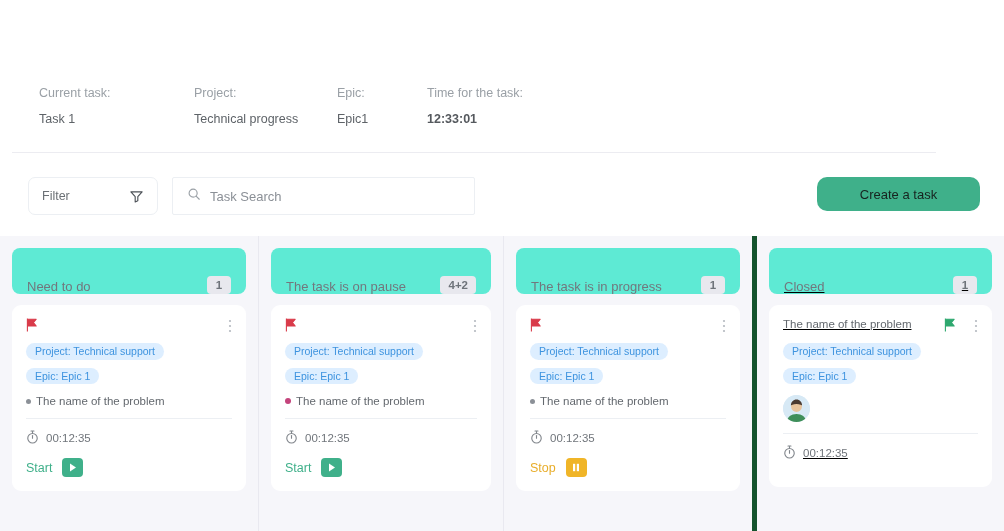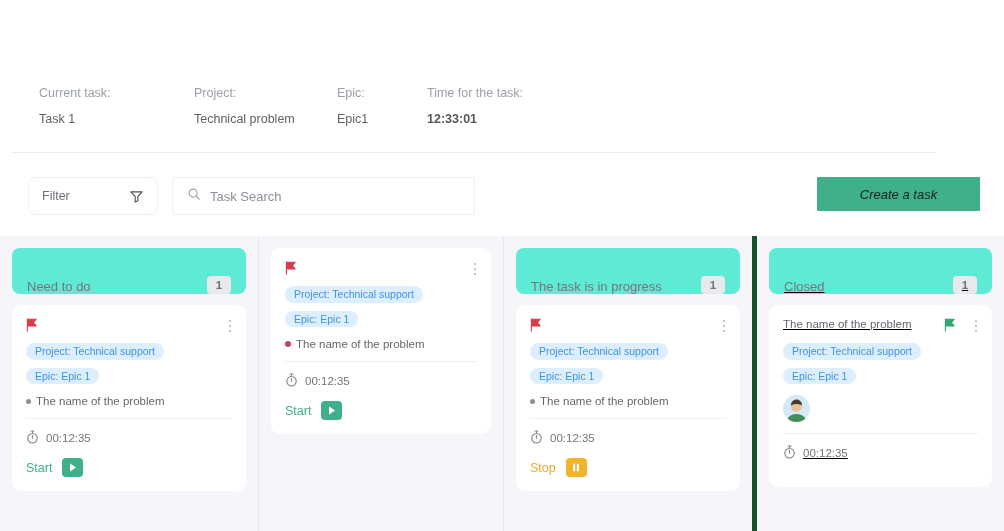--- a/index.html
+++ b/index.html
@@ -107,26 +107,25 @@
     width: 100%;
   }
   .search-input::placeholder { color: #8b9097; }
 
   .btn-create {
     position: absolute;
     right: 24px; top: 24px;
     width: 163px; height: 34px;
     background: #3fb08a;
     border: none;
-    border-radius: 1px;
+    border-radius: 10px;
     color: #17231f;
     font-size: 13px;
     font-family: "Liberation Sans", sans-serif;
     cursor: pointer;
-    font-style: italic;
   }
 
   
   .board {
     position: absolute;
     left: 0; top: 236px;
     width: 1004px; height: 295px;
     background: #f6f6fa;
     display: flex;
   }
@@ -263,21 +262,21 @@
 
   <div class="status-bar">
 
     <div class="status-field sf-current">
       <span class="status-label">Current task:</span>
       <span class="status-value">Task 1</span>
     </div>
 
     <div class="status-field sf-project">
       <span class="status-label">Project:</span>
-      <span class="status-value">Technical problem</span>
+      <span class="status-value">Technical progress</span>
     </div>
 
     <div class="status-field sf-epic">
       <span class="status-label">Epic:</span>
       <span class="status-value">Epic1</span>
     </div>
 
     <div class="status-field sf-time">
       <span class="status-label">Time for the task:</span>
       <span class="status-value bold">12:33:01</span>
@@ -363,20 +362,24 @@
               <svg width="8" height="9" viewBox="0 0 8 9">
                   <path d="M1 0.6 L7 4.5 L1 8.4 Z" fill="#ffffff"></path>
                 </svg>
             </span>
           </button>
         </div>
       </div>
     </div>
 
     <div class="column col-1">
+      <div class="col-header">
+        <span class="col-title">The task is on pause</span>
+        <span class="col-count">4+2</span>
+      </div>
 
       <div class="card">
         <div class="card-top">
           <span>
             <svg class="flag" viewBox="0 0 12 14">
                 <path d="M1.4 0.6v12.8M1.4 1.2h8.8L7.4 4.6l2.8 3.4H1.4z" fill="#d93b4a" stroke="#d93b4a" stroke-width="1.1" stroke-linejoin="round"></path>
               </svg>
           </span>
           <span class="spacer"></span>
           <span>

